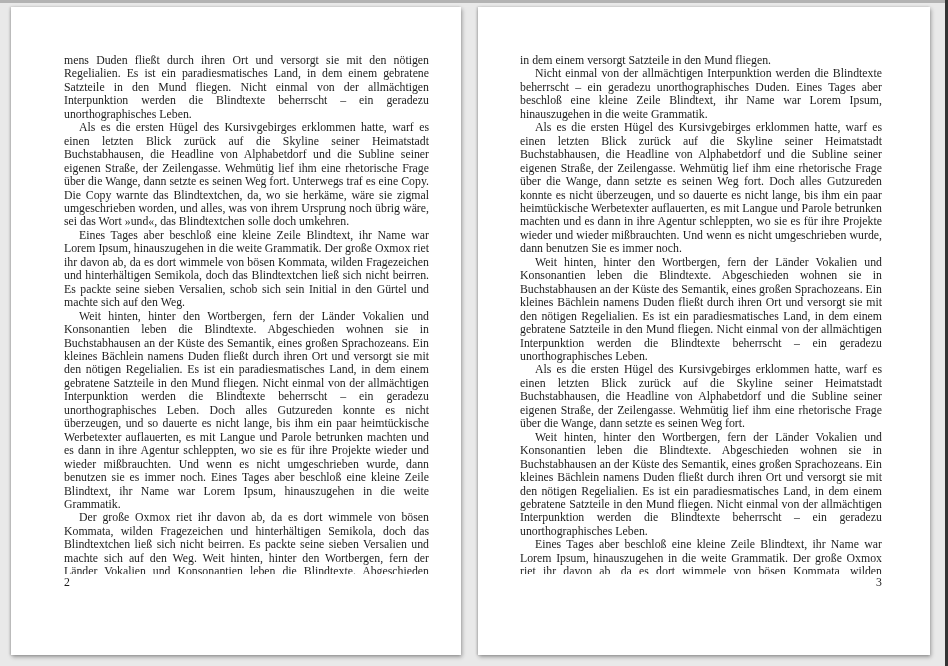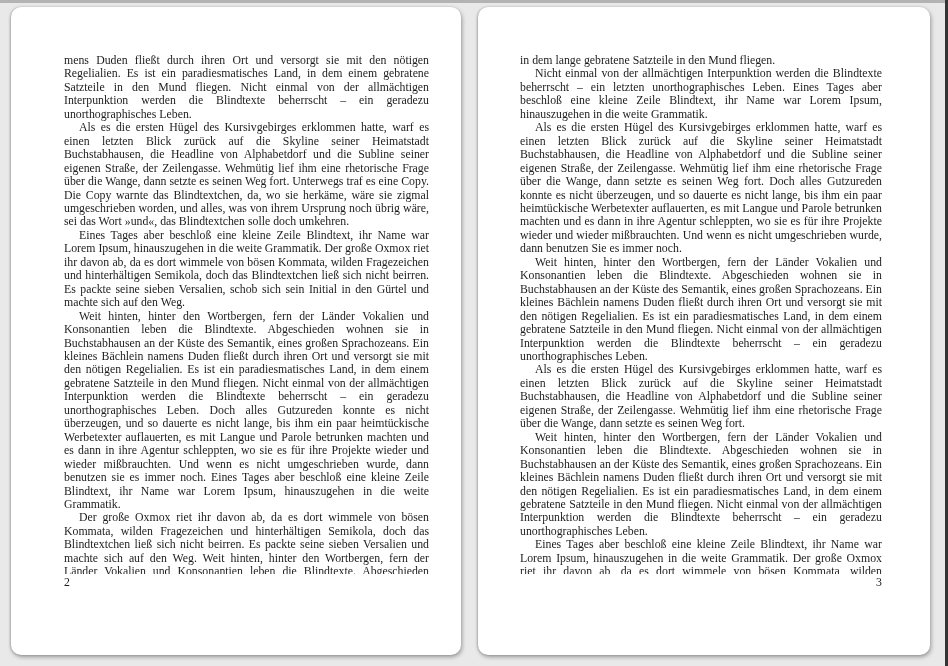--- a/index.html
+++ b/index.html
@@ -21,21 +21,20 @@
     left: 0; top: 0;
     width: 948px; height: 3px;
     background: #b3b3b3;
   }
   .page {
     position: absolute;
     top: 7px;
     height: 648px;
     background: #ffffff;
     box-shadow: -1px 0 2px rgba(0,0,0,0.18), 1px 2px 4px rgba(0,0,0,0.35);
-    border-radius: 10px;
   }
   .page-left  { left: 11px;  width: 450px; }
   .page-right { left: 478px; width: 452px; }
   .page-body {
     position: absolute;
     top: 47px;
     overflow: hidden;
     height: 520px;
     color: #1c1c1c;
     font-size: 11.8px;
@@ -75,22 +74,22 @@
         <p class="para indent"><span>Als es die ersten Hügel des </span><span class="ital">Kursivgebirges</span><span> erklommen hatte, warf es einen letzten Blick zurück auf die Skyline seiner Heimatstadt Buchstabhausen, die Headline von Alphabetdorf und die Subline seiner eigenen Straße, der Zeilengasse. Wehmütig lief ihm eine rhetorische Frage über die Wange, dann setzte es seinen Weg fort. Unterwegs traf es eine Copy. Die Copy warnte das Blindtextchen, da, wo sie herkäme, wäre sie zigmal umgeschrieben worden, und alles, was von ihrem Ursprung noch übrig wäre, sei das Wort »und«, das Blindtextchen solle doch umkehren.</span></p>
         <p class="para indent"><span>Eines Tages aber beschloß eine kleine Zeile Blindtext, ihr Name war Lorem Ipsum, hinauszugehen in die weite Grammatik. Der große Oxmox riet ihr davon ab, da es dort wimmele von bösen Kommata, wilden Fragezeichen und hinterhältigen Semikola, doch das Blindtextchen ließ sich nicht beirren. Es packte seine sieben Versalien, schob sich sein Initial in den Gürtel und machte sich auf den Weg.</span></p>
         <p class="para indent"><span>Weit hinten, hinter den Wortbergen, fern der Länder Vokalien und Konsonantien leben die Blindtexte. Abgeschieden wohnen sie in Buchstabhausen an der Küste des Semantik, eines großen Sprachozeans. Ein kleines Bächlein namens Duden fließt durch ihren Ort und versorgt sie mit den nötigen Regelialien. Es ist ein paradiesmatisches Land, in dem einem gebratene Satzteile in den Mund fliegen. Nicht einmal von der allmächtigen Interpunktion werden die Blindtexte beherrscht – ein geradezu unorthographisches Leben. Doch alles Gutzureden konnte es nicht überzeugen, und so dauerte es nicht lange, bis ihm ein paar heimtückische Werbetexter auflauerten, es mit Langue und Parole betrunken machten und es dann in ihre Agentur schleppten, wo sie es für ihre Projekte wieder und wieder mißbrauchten. Und wenn es nicht umgeschrieben wurde, dann benutzen sie es immer noch. Eines Tages aber beschloß eine kleine Zeile Blindtext, ihr Name war Lorem Ipsum, hinauszugehen in die weite Grammatik.</span></p>
         <p class="para indent"><span>Der große Oxmox riet ihr davon ab, da es dort wimmele von bösen Kommata, wilden Fragezeichen und hinterhältigen Semikola, doch das Blindtextchen ließ sich nicht beirren. Es packte seine sieben Versalien und machte sich auf den Weg. </span><span class="ital">Weit hinten, hinter den Wortbergen, fern der Länder Vokalien und Konsonantien leben die Blindtexte.</span><span> Abgeschieden wohnen sie in Buchstabhausen an der Küste des Semantik, eines großen Sprachozeans. Ein kleines Bächlein namens Duden fließt durch ihren Ort. Es ist ein paradiesmatisches Land,</span></p>
       </div>
     <div class="page-number">2</div>
   </div>
 
   <div class="page page-right">
     <div class="page-body">
-        <p class="para"><span>in dem lange gebratene Satzteile in den Mund fliegen.</span></p>
-        <p class="para indent"><span>Nicht einmal von der allmächtigen Interpunktion werden die Blindtexte beherrscht – ein letzten unorthographisches Leben. Eines Tages aber beschloß eine kleine Zeile Blindtext, ihr Name war Lorem Ipsum, hinauszugehen in die weite Grammatik.</span></p>
+        <p class="para"><span>in dem einem versorgt Satzteile in den Mund fliegen.</span></p>
+        <p class="para indent"><span>Nicht einmal von der allmächtigen Interpunktion werden die Blindtexte beherrscht – ein geradezu unorthographisches Duden. Eines Tages aber beschloß eine kleine Zeile Blindtext, ihr Name war Lorem Ipsum, hinauszugehen in die weite Grammatik.</span></p>
         <p class="para indent"><span>Als es die ersten Hügel des </span><span class="ital">Kursivgebirges</span><span> erklommen hatte, warf es einen letzten Blick zurück auf die Skyline seiner Heimatstadt Buchstabhausen, die Headline von Alphabetdorf und die Subline seiner eigenen Straße, der Zeilengasse. Wehmütig lief ihm eine rhetorische Frage über die Wange, dann setzte es seinen Weg fort. Doch alles Gutzureden konnte es nicht überzeugen, und so dauerte es nicht lange, bis ihm ein paar heimtückische Werbetexter auflauerten, es mit Langue und Parole betrunken machten und es dann in ihre Agentur schleppten, wo sie es für ihre Projekte wieder und wieder mißbrauchten. Und wenn es nicht umgeschrieben wurde, dann benutzen Sie es immer noch.</span></p>
         <p class="para indent"><span class="ital">Weit hinten, hinter den Wortbergen, fern der Länder Vokalien und Konsonantien leben die Blindtexte.</span><span> Abgeschieden wohnen sie in Buchstabhausen an der Küste des Semantik, eines großen Sprachozeans. Ein kleines Bächlein namens Duden fließt durch ihren Ort und versorgt sie mit den nötigen Regelialien. Es ist ein paradiesmatisches Land, in dem einem gebratene Satzteile in den Mund fliegen. Nicht einmal von der allmächtigen Interpunktion werden die Blindtexte beherrscht – ein geradezu unorthographisches Leben.</span></p>
         <p class="para indent"><span>Als es die ersten Hügel des </span><span class="ital">Kursivgebirges</span><span> erklommen hatte, warf es einen letzten Blick zurück auf die Skyline seiner Heimatstadt Buchstabhausen, die Headline von Alphabetdorf und die Subline seiner eigenen Straße, der Zeilengasse. Wehmütig lief ihm eine rhetorische Frage über die Wange, dann setzte es seinen Weg fort.</span></p>
         <p class="para indent"><span>Weit hinten, hinter den Wortbergen, fern der Länder Vokalien und Konsonantien leben die Blindtexte. Abgeschieden wohnen sie in Buchstabhausen an der Küste des Semantik, eines großen Sprachozeans. Ein kleines Bächlein namens Duden fließt durch ihren Ort und versorgt sie mit den nötigen Regelialien. Es ist ein paradiesmatisches Land, in dem einem gebratene Satzteile in den Mund fliegen. Nicht einmal von der allmächtigen Interpunktion werden die Blindtexte beherrscht – ein geradezu unorthographisches Leben.</span></p>
         <p class="para indent"><span>Eines Tages aber beschloß eine kleine Zeile Blindtext, ihr Name war Lorem Ipsum, hinauszugehen in die weite Grammatik. Der große Oxmox riet ihr davon ab, da es dort wimmele von bösen Kommata, wilden Fragezeichen und hinterhältigen Semikola, doch das Blindtextchen ließ sich nicht beirren. Es packte seine sieben Versalien, schob sich sein Initial in den Gürtel und machte sich auf den Weg. </span></p>
       </div>
     <div class="page-number">3</div>
   </div>
 
   <div class="right-dark-strip"></div>

